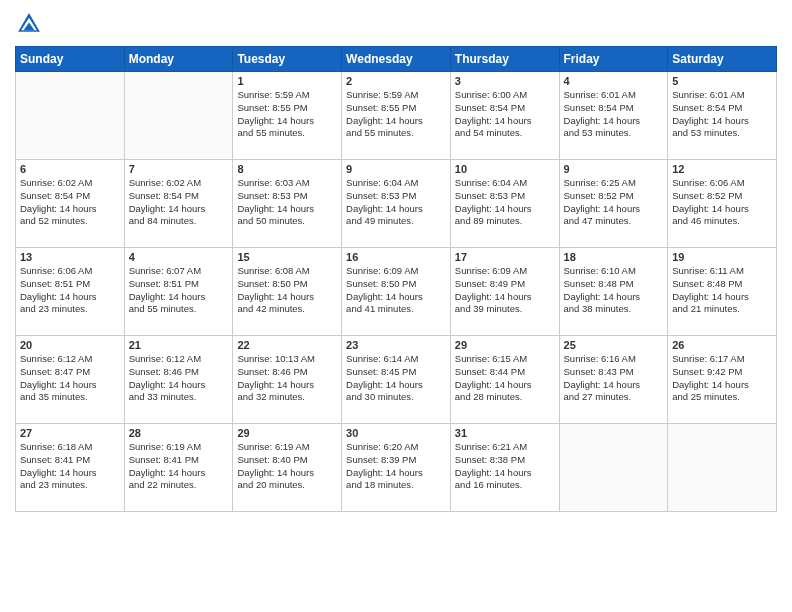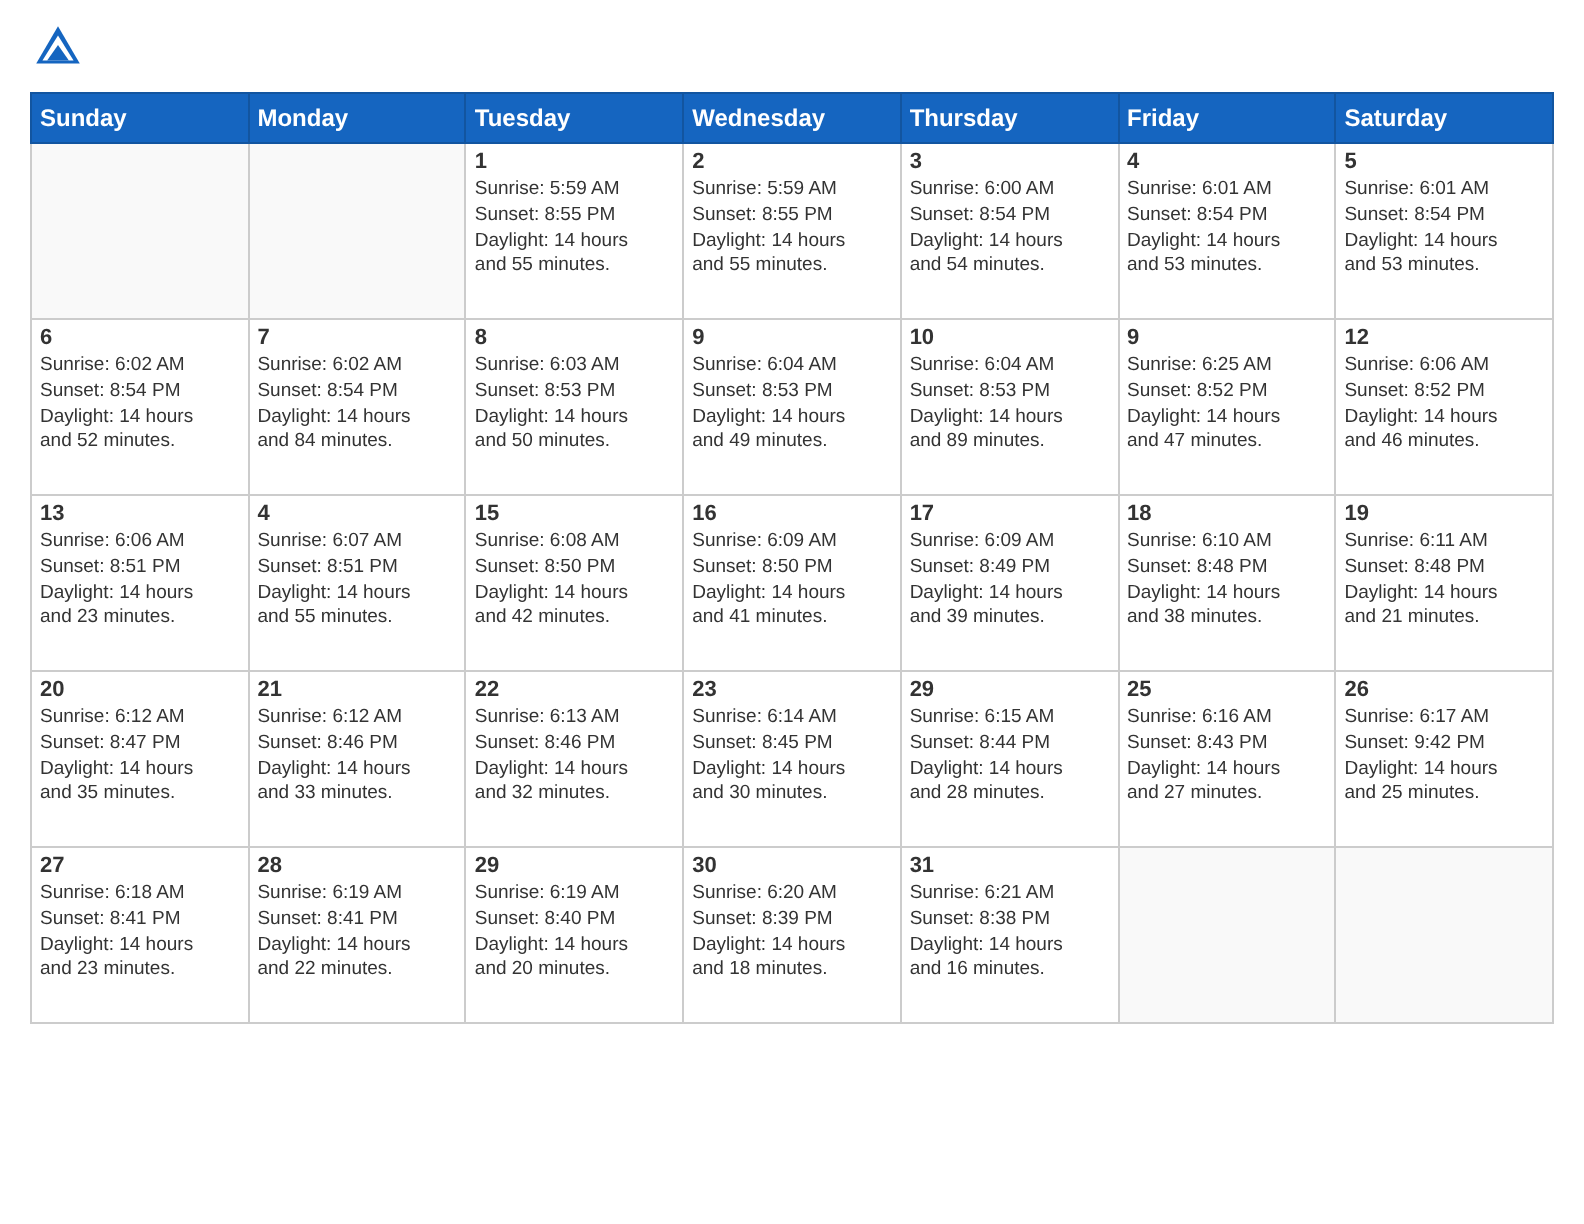--- a/index.html
+++ b/index.html
@@ -279,21 +279,21 @@
           </td>
           <td>
             <span class="day-num">21</span>
             <span class="cell-line">Sunrise: 6:12 AM</span>
             <span class="cell-line">Sunset: 8:46 PM</span>
             <span class="cell-line">Daylight: 14 hours</span>
             <span class="cell-line">and 33 minutes.</span>
           </td>
           <td>
             <span class="day-num">22</span>
-            <span class="cell-line">Sunrise: 6:13 AM</span>
+            <span class="cell-line">Sunrise: 10:13 AM</span>
             <span class="cell-line">Sunset: 8:46 PM</span>
             <span class="cell-line">Daylight: 14 hours</span>
             <span class="cell-line">and 32 minutes.</span>
           </td>
           <td>
             <span class="day-num">23</span>
             <span class="cell-line">Sunrise: 6:14 AM</span>
             <span class="cell-line">Sunset: 8:45 PM</span>
             <span class="cell-line">Daylight: 14 hours</span>
             <span class="cell-line">and 30 minutes.</span>

